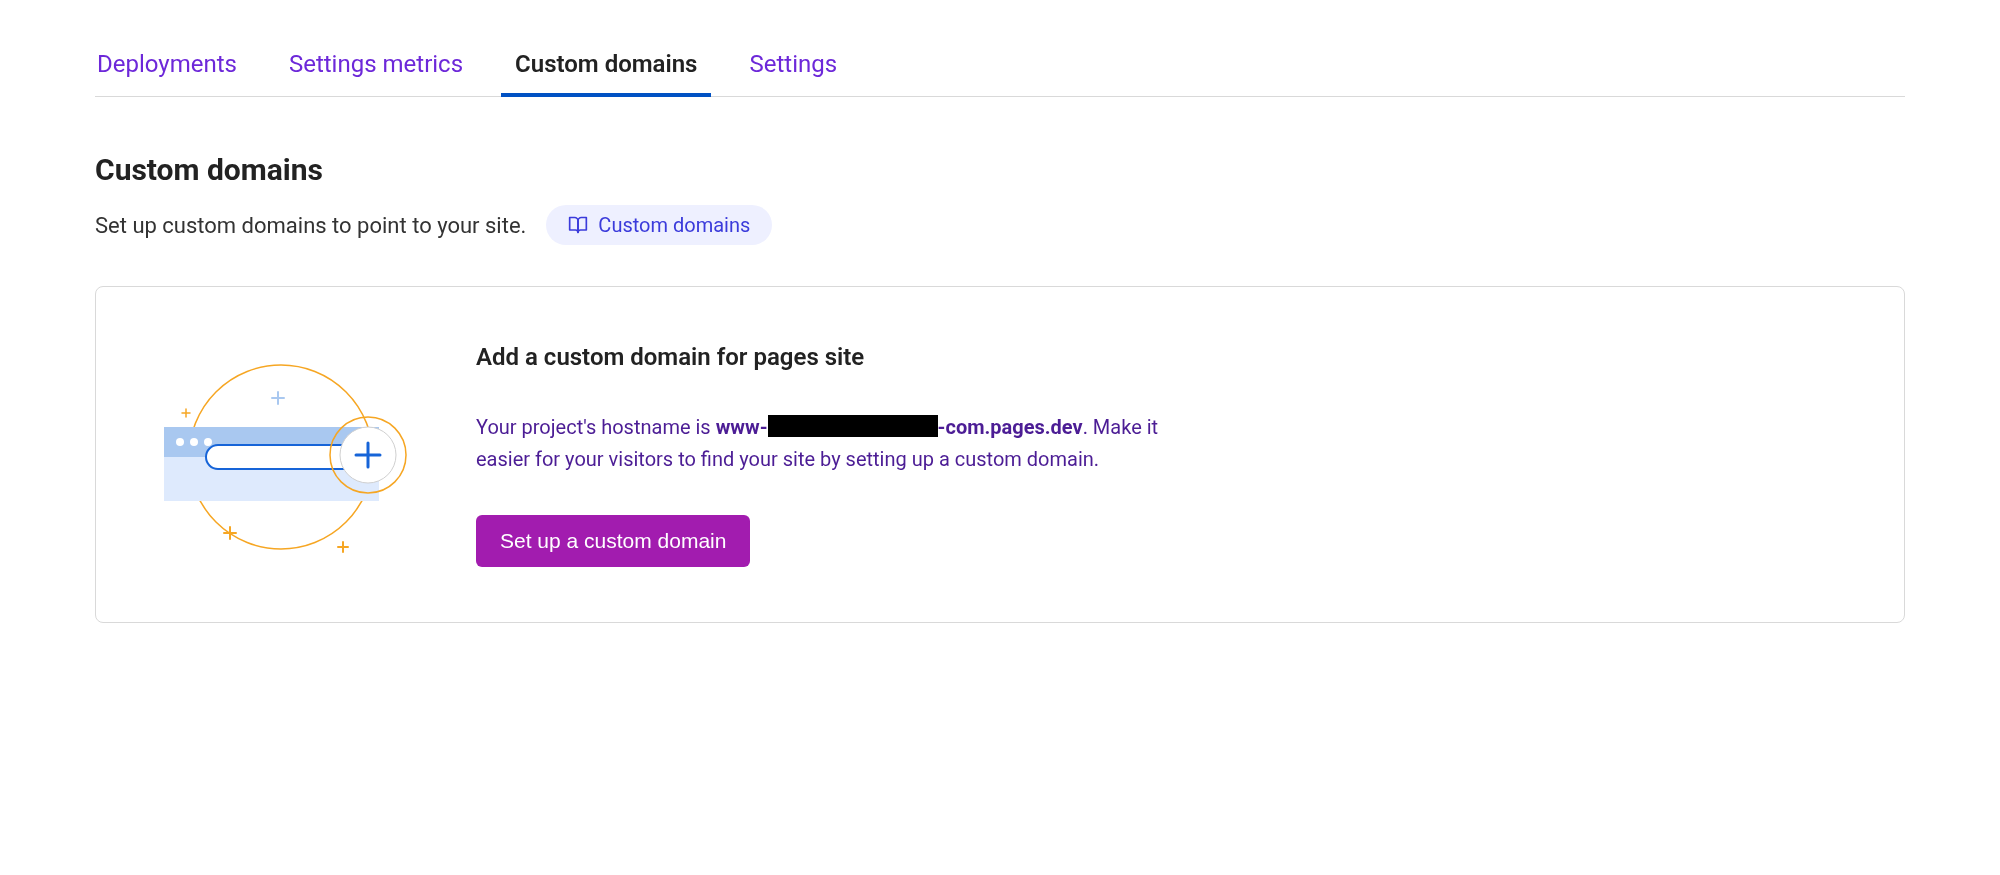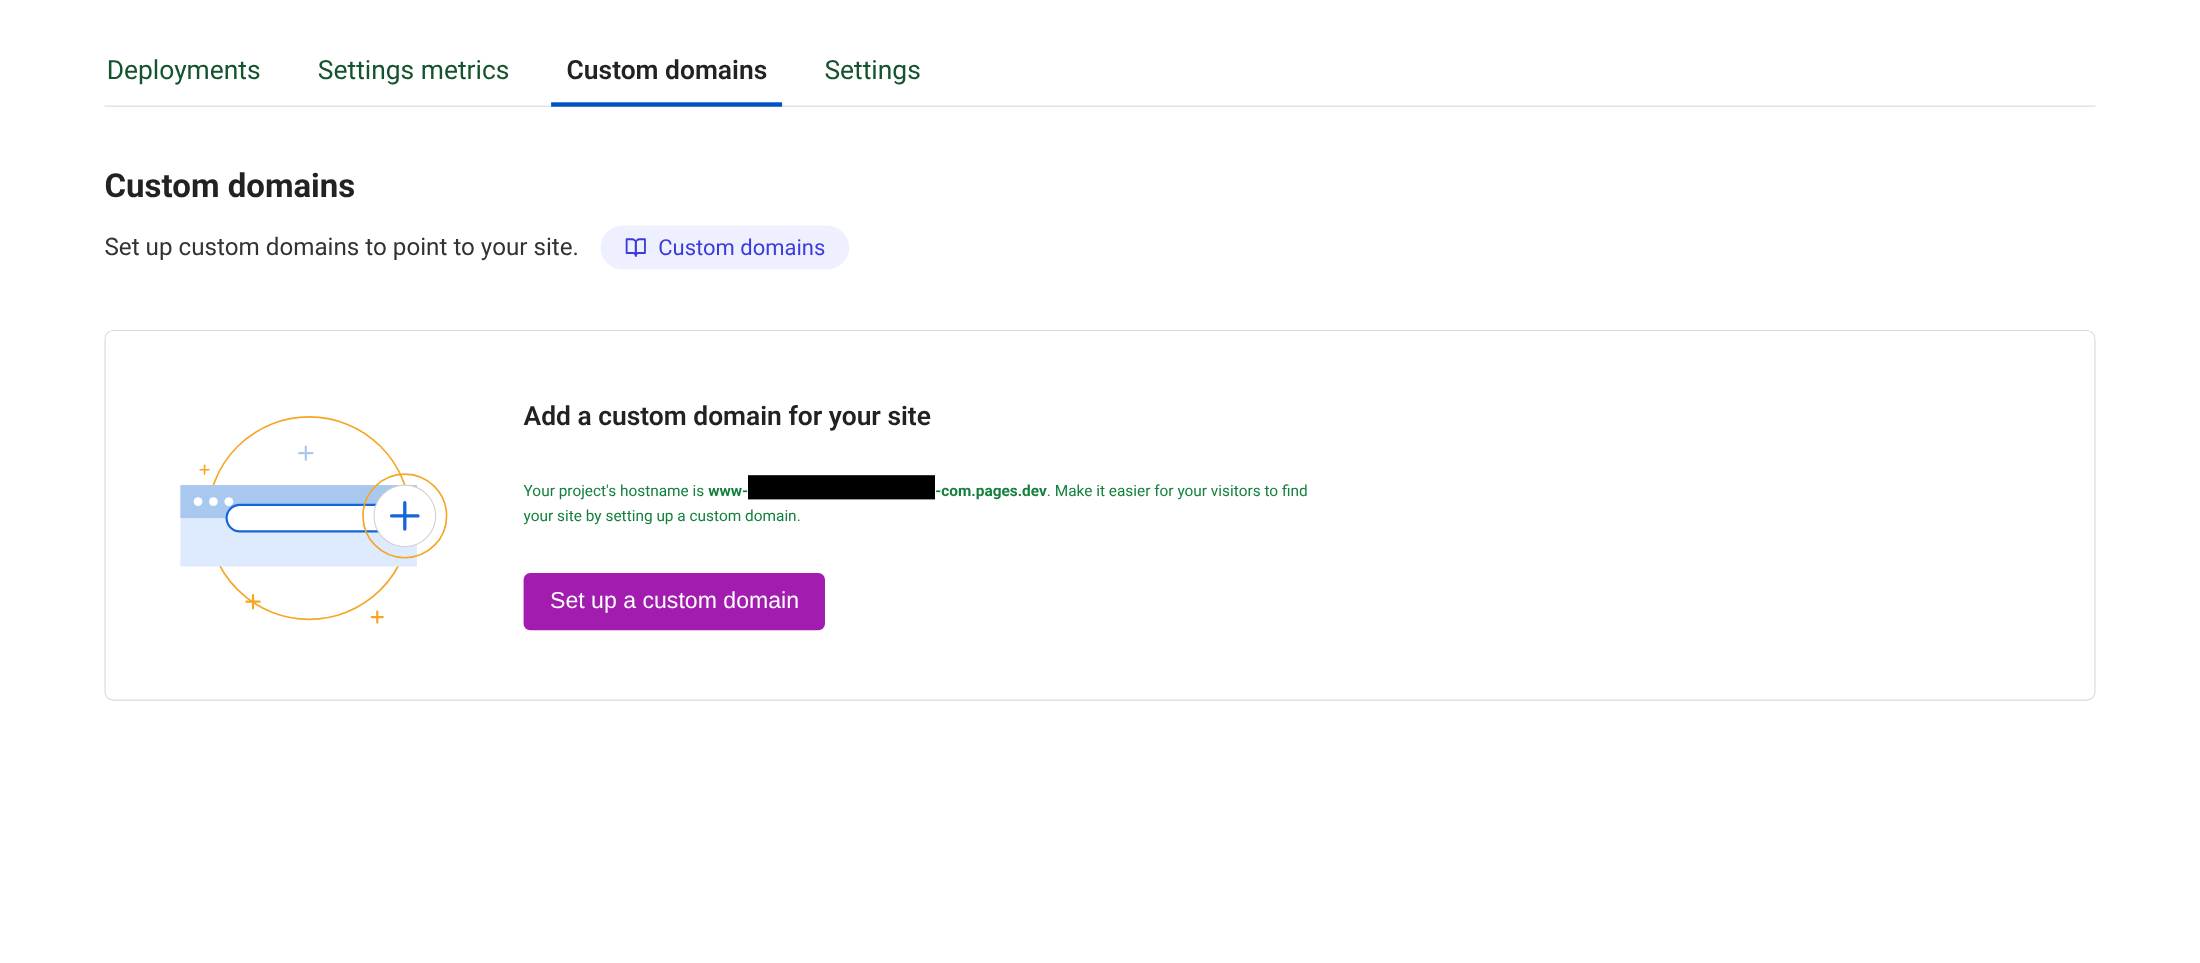--- a/index.html
+++ b/index.html
@@ -14,21 +14,21 @@
       padding: 40px 95px 0 95px;
     }
     .tabs {
       display: flex;
       gap: 48px;
       border-bottom: 1px solid #d9d9d9;
       margin-bottom: 55px;
     }
     .tab {
       font-size: 24px;
-      color: #14532d;
+      color: #6d28d9;
       padding: 10px 2px 18px 2px;
       cursor: pointer;
       position: relative;
       font-weight: 400;
     }
     .tab.active {
       color: #222;
       font-weight: 600;
     }
     .tab.active::after {
@@ -43,21 +43,21 @@
     .section-title {
       font-size: 30px;
       font-weight: 700;
       color: #222;
       margin-bottom: 18px;
     }
     .subtitle-row {
       display: flex;
       align-items: center;
       gap: 20px;
-      margin-bottom: 55px;
+      margin-bottom: 41px;
     }
     .subtitle-text {
       font-size: 22px;
       color: #333;
     }
     .pill {
       display: inline-flex;
       align-items: center;
       gap: 10px;
       background: #eef0ff;
@@ -85,23 +85,23 @@
     .card-body {
       max-width: 720px;
     }
     .card-title {
       font-size: 24px;
       font-weight: 600;
       color: #222;
       margin-bottom: 40px;
     }
     .card-text {
-      font-size: 14px;
+      font-size: 20px;
       line-height: 1.6;
-      color: #15803d;
+      color: #4c1d95;
       margin-bottom: 40px;
     }
     .redact {
       display: inline-block;
       width: 170px;
       height: 22px;
       background: #000;
       vertical-align: -3px;
     }
     .btn-primary {
@@ -175,21 +175,21 @@
           <line x1="197" y1="205" x2="197" y2="215"></line>
             <line x1="192" y1="210" x2="202" y2="210"></line>
         </g>
         <g stroke="#f6a623" stroke-width="1.5" stroke-linecap="round">
           <line x1="40" y1="72" x2="40" y2="80"></line>
             <line x1="36" y1="76" x2="44" y2="76"></line>
         </g>
       </svg>
     </div>
     <div class="card-body">
-      <div class="card-title">Add a custom domain for your site</div>
+      <div class="card-title">Add a custom domain for pages site</div>
       <p class="card-text">
         <span>Your project's hostname is </span><strong><span>www-</span></strong><span class="redact"></span><strong><span>-com.pages.dev</span></strong><span>. Make it easier for your visitors to find your site by setting up a custom domain.</span>
       </p>
       <button class="btn-primary">Set up a custom domain</button>
     </div>
   </div>
 
 </div>
 
 </body></html>

